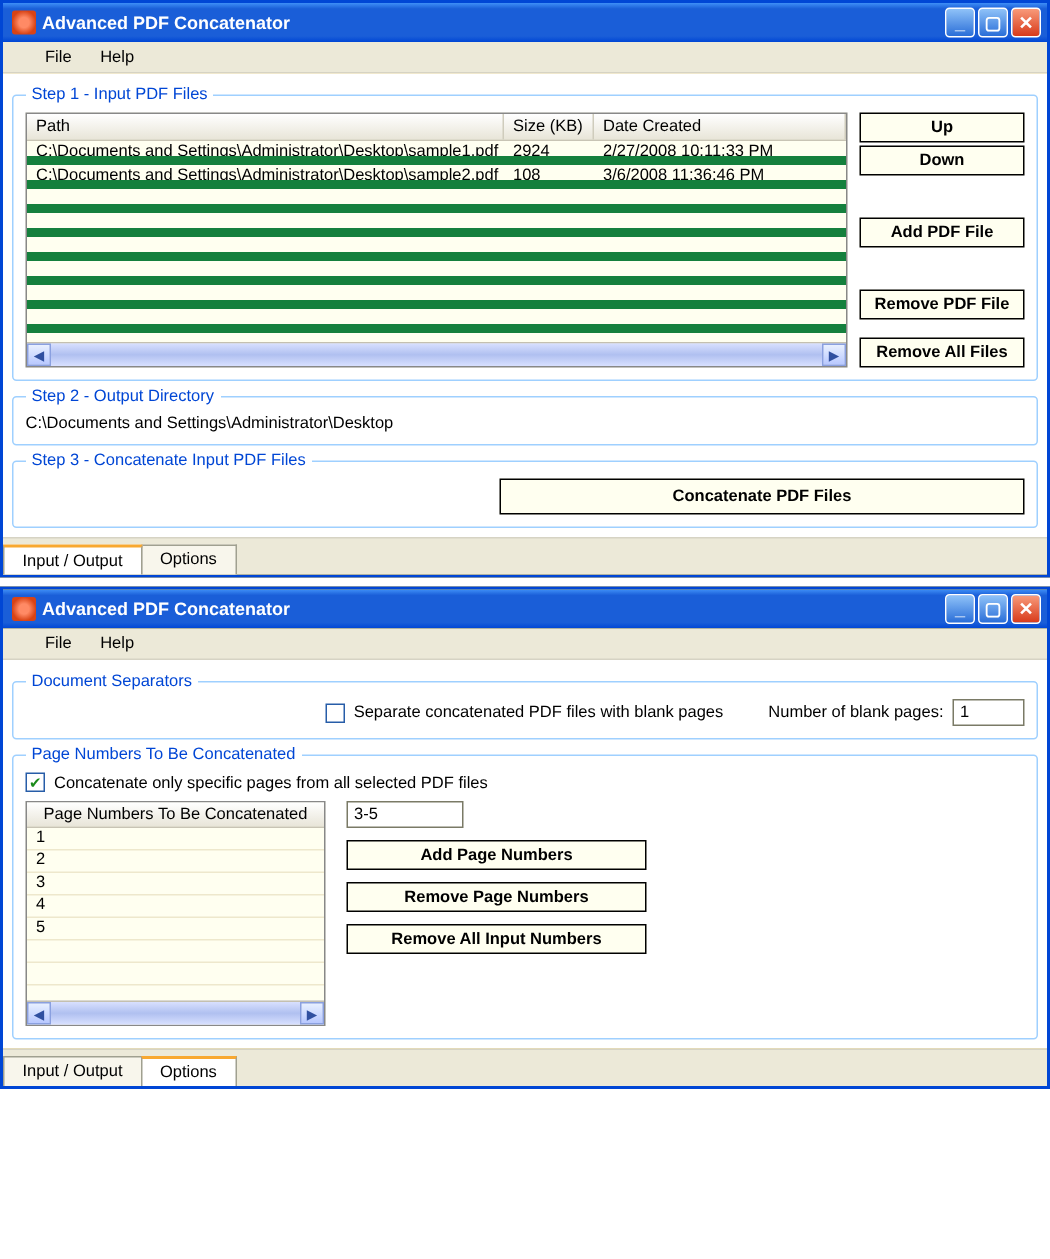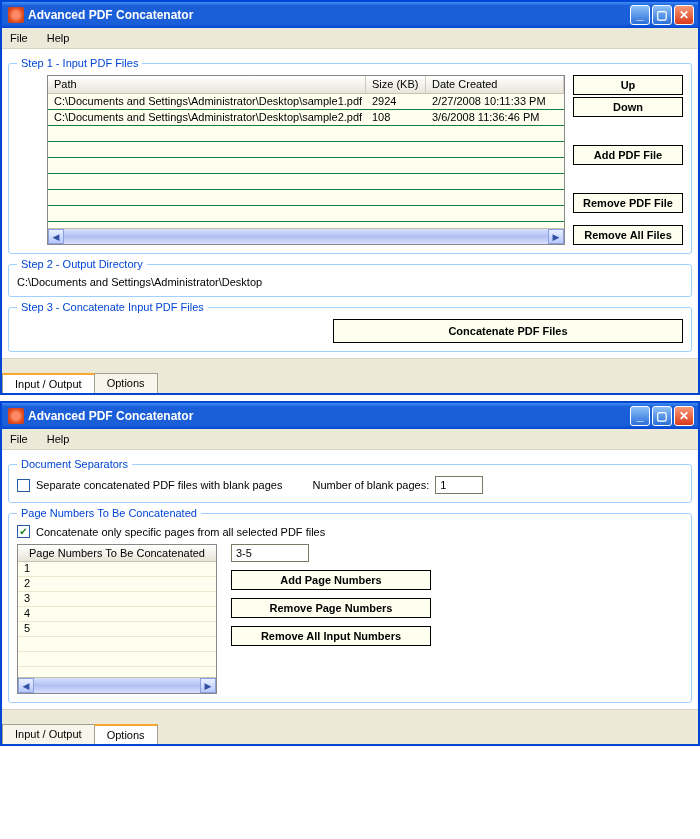--- a/index.html
+++ b/index.html
@@ -40,21 +40,21 @@
     display: flex; align-items: center; justify-content: center;
     font-weight: bold;
     color: #fff;
     font-size: 12px;
     cursor: pointer;
   }
   .winbtn.min, .winbtn.max { background: linear-gradient(to bottom, #8fc2f8, #2a6ed8); }
   .winbtn.close { background: linear-gradient(to bottom, #f89a7a, #d83a1a); }
   .menubar {
     background: #ece9d8;
-    padding: 2px 0;
+    padding: 2px 20px;
     border-bottom: 1px solid #d6d3c4;
   }
   .menuitem {
     display: inline-block;
     padding: 2px 8px;
     cursor: pointer;
   }
   .content {
     background: #fff;
     padding: 4px 6px 2px 6px;
@@ -72,41 +72,40 @@
     padding: 0 4px;
   }
   .step1-flex { display: flex; gap: 8px; }
   .listview {
     flex: 1;
     border: 1px solid #888;
     background: #fffff0;
     height: 170px;
     display: flex;
     flex-direction: column;
-    margin-left: 30px;
   }
   .lv-header {
     display: flex;
     background: linear-gradient(to bottom, #fff, #e8e5d8);
     border-bottom: 1px solid #c8c4b4;
     height: 18px;
     font-size: 11px;
   }
   .lv-header .col {
     padding: 2px 6px;
     border-right: 1px solid #cfccbc;
     overflow: hidden;
     white-space: nowrap;
   }
   .lv-body { flex: 1; overflow: hidden; }
   .lv-row {
     display: flex;
     height: 16px;
     font-size: 11px;
-    border-bottom: 1px solid #15803d;
+    border-bottom: 6px solid #15803d;
   }
   .lv-row .cell {
     padding: 1px 6px;
     overflow: hidden;
     white-space: nowrap;
   }
   .col-path, .cell-path { flex: 0 0 318px; }
   .col-size, .cell-size { flex: 0 0 60px; }
   .col-date, .cell-date { flex: 1; }
   .hscroll {
@@ -152,21 +151,21 @@
     text-align: center;
   }
   .btn.half { flex: 1; }
   .btn.full { width: 100%; }
   .spacer { height: 16px; }
   .step2-row { display: flex; align-items: center; gap: 10px; }
   .step3-row { display: flex; justify-content: flex-end; }
   .btn.wide { width: 350px; padding: 5px; }
   .tabbar {
     background: #ece9d8;
-    padding-top: 14px;
+    padding-top: 4px;
     border-top: 1px solid #d6d3c4;
     display: flex;
     padding-left: 0;
   }
   .tab {
     padding: 3px 12px;
     border: 1px solid #a0a090;
     border-bottom: none;
     background: #f8f6ec;
     margin-right: -1px;
@@ -182,21 +181,21 @@
   .chk { display: flex; align-items: center; gap: 6px; }
   .chkbox {
     width: 13px; height: 13px;
     border: 1px solid #275da8;
     background: #fff;
     display: flex; align-items: center; justify-content: center;
     font-size: 10px;
     color: #1a8a1a;
     cursor: pointer;
   }
-  .sep-row { display: flex; align-items: center; gap: 30px; }
+  .sep-row { display: flex; align-items: center; gap: 30px; justify-content: flex-end; }
   input.tin {
     border: 1px solid #7a7a66;
     padding: 2px 4px;
     font-family: Tahoma, Arial, sans-serif;
     font-size: 11px;
     background: #fff;
   }
   .page-flex { display: flex; gap: 14px; margin-top: 6px; }
   .pagelist {
     width: 200px;

